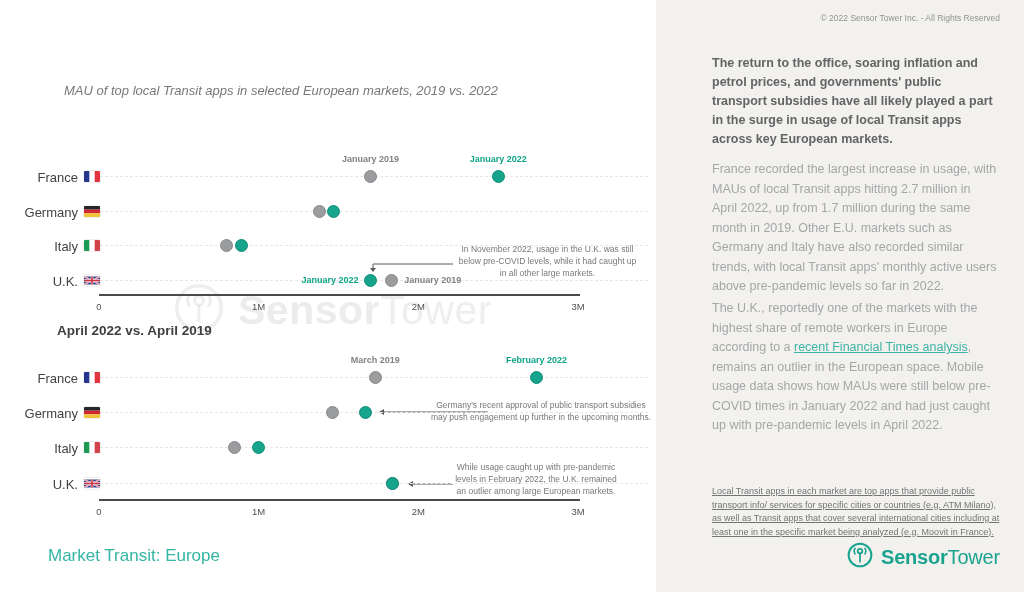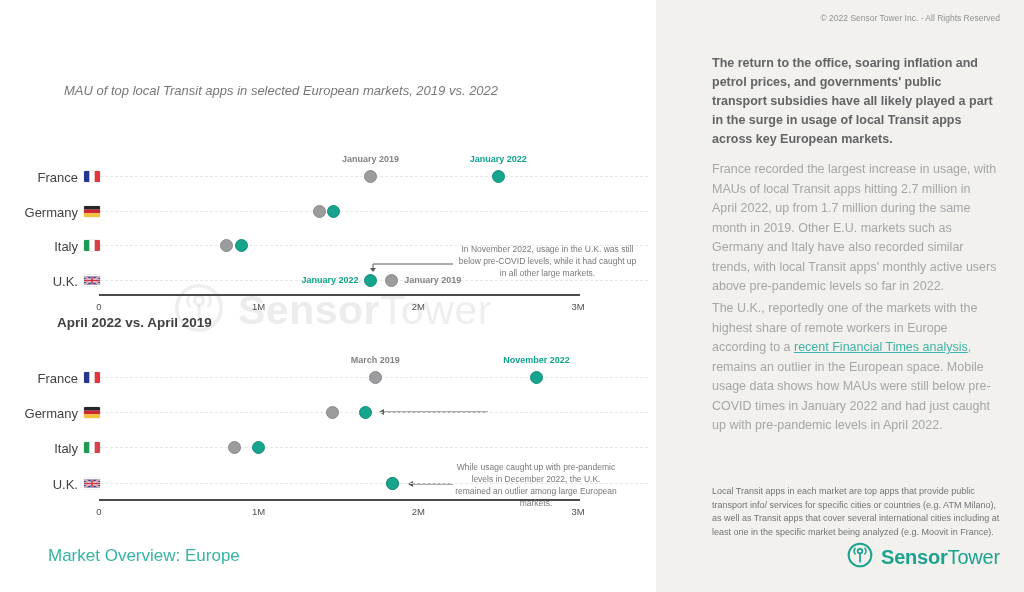--- a/index.html
+++ b/index.html
@@ -32,21 +32,21 @@
   .watermark .wm-text { font-size:41px; letter-spacing:0.5px; color:rgba(70,70,70,0.09); }
   .watermark .wm-text b { font-weight:700; color:rgba(70,70,70,0.10); }
 
   
   .right-panel { position:absolute; left:656px; top:0; width:368px; height:592px; background:#f2f1ee; }
   .copyright { position:absolute; top:13px; right:24px; font-size:8.5px; color:#919294; }
   .para { position:absolute; left:56px; width:286px; font-size:12.5px; line-height:19.5px; color:#a5a6a8; }
   .para.lead { font-weight:700; color:#636466; line-height:19px; }
   .ft-link { color:#3db4a6; text-decoration:underline; }
   .note-title { position:absolute; left:56px; top:471px; width:292px; font-size:9.5px; font-weight:700; color:#4e4f51; }
-  .note-body { position:absolute; left:56px; top:485px; width:294px; font-size:9px; line-height:13.5px; color:#737476; }
+  .note-body { position:absolute; left:56px; top:485px; width:294px; font-size:9px; line-height:13.5px; color:#737476;text-decoration:underline; }
   .logo { position:absolute; left:190px; top:541px; display:flex; align-items:center; gap:7px; }
   .logo-text { font-size:20px; color:#1ba390; letter-spacing:-0.2px; }
   .logo-text b { font-weight:700; }
 </style>
 </head>
 <body>
 
 <div class="page">
 
   <div class="left-panel" id="left-panel">
@@ -67,21 +67,21 @@
 
     <svg id="arrow-layer" width="656" height="592">
         <polyline points="453,264 373,264 373,268" fill="none" stroke="#595a5c" stroke-width="1"></polyline>
         <polygon points="370,268 376,268 373,272" fill="#595a5c"></polygon>
         <polyline points="488,412 382,412" fill="none" stroke="#595a5c" stroke-width="1"></polyline>
         <polygon points="379,412 384,409 384,415" fill="#595a5c"></polygon>
         <polyline points="453,484 411,484" fill="none" stroke="#595a5c" stroke-width="1"></polyline>
         <polygon points="408,484 413,481 413,487" fill="#595a5c"></polygon>
       </svg>
 
-    <div class="footer-label">Market Overview: Europe</div>
+    <div class="footer-label">Market Transit: Europe</div>
       <div class="row-line" style="left: 100px; top: 176px; width: 548px;"></div>
       <div class="country-label" style="left: 20px; top: 170px; width: 58px;">France</div>
       <div class="flag" style="left: 84px; top: 171px;">
         <svg width="16" height="11" viewBox="0 0 16 11">
           <rect width="16" height="11" fill="#fff"></rect>
           <rect width="5.33" height="11" fill="#26368f"></rect>
           <rect x="10.67" width="5.33" height="11" fill="#e4353f"></rect>
         </svg>
       </div>
       <div class="dot gray" style="left: 363.99px; top: 169.5px;"></div>
@@ -124,21 +124,21 @@
       <div class="axis-line" style="left: 99px; top: 294px; width: 481px;"></div>
       <div class="tick" style="left: 84px; top: 301px;">0</div>
       <div class="tick" style="left: 243.7px; top: 301px;">1M</div>
       <div class="tick" style="left: 403.4px; top: 301px;">2M</div>
       <div class="tick" style="left: 563.1px; top: 301px;">3M</div>
       <div class="dot-label" style="left: 320.49px; top: 154px; width: 100px; text-align: center;">January 2019</div>
       <div class="dot-label accent" style="left: 448.25px; top: 154px; width: 100px; text-align: center;">January 2022</div>
       <div class="dot-label accent" style="left: 260.49px; top: 275px; width: 98px; text-align: right;">January 2022</div>
       <div class="dot-label" style="left: 404.251px; top: 275px; width: 98px; text-align: left;">January 2019</div>
       <div class="annotation" style="left: 455px; top: 243px; width: 185px;">In November 2022, usage in the U.K. was still below pre-COVID levels, while it had caught up in all other large markets.</div>
-      <div class="chart-title" style="left: 57px; top: 315px; text-align: center;">April 2022 vs. April 2019</div>
+      <div class="chart-title" style="left: 57px; top: 323px; text-align: center;">April 2022 vs. April 2019</div>
       <div class="row-line" style="left: 100px; top: 377px; width: 548px;"></div>
       <div class="country-label" style="left: 20px; top: 371px; width: 58px;">France</div>
       <div class="flag" style="left: 84px; top: 372px;">
         <svg width="16" height="11" viewBox="0 0 16 11">
           <rect width="16" height="11" fill="#fff"></rect>
           <rect width="5.33" height="11" fill="#26368f"></rect>
           <rect x="10.67" width="5.33" height="11" fill="#e4353f"></rect>
         </svg>
       </div>
       <div class="dot gray" style="left: 368.781px; top: 370.5px;"></div>
@@ -177,22 +177,23 @@
         </svg>
       </div>
       <div class="dot gray" style="left: 386.348px; top: 476.5px;"></div>
       <div class="dot teal" style="left: 386.348px; top: 476.5px;"></div>
       <div class="axis-line" style="left: 99px; top: 499px; width: 481px;"></div>
       <div class="tick" style="left: 84px; top: 506px;">0</div>
       <div class="tick" style="left: 243.7px; top: 506px;">1M</div>
       <div class="tick" style="left: 403.4px; top: 506px;">2M</div>
       <div class="tick" style="left: 563.1px; top: 506px;">3M</div>
       <div class="dot-label" style="left: 325.281px; top: 355px; width: 100px; text-align: center;">March 2019</div>
-      <div class="dot-label accent" style="left: 486.578px; top: 355px; width: 100px; text-align: center;">November 2022</div>
-      <div class="annotation" style="left: 455px; top: 461px; width: 162px;">While usage caught up with pre-pandemic levels in December 2022, the U.K. remained an outlier among large European markets.</div>
+      <div class="dot-label accent" style="left: 486.578px; top: 355px; width: 100px; text-align: center;">February 2022</div>
+      <div class="annotation" style="left: 428px; top: 399px; width: 226px;">Germany's recent approval of public transport subsidies may push engagement up further in the upcoming months.</div>
+      <div class="annotation" style="left: 455px; top: 461px; width: 162px;">While usage caught up with pre-pandemic levels in February 2022, the U.K. remained an outlier among large European markets.</div>
     </div>
 
   <div class="right-panel">
     <div class="copyright">© 2022 Sensor Tower Inc. - All Rights Reserved</div>
     <p class="para lead" style="top:54px">The return to the office, soaring inflation and petrol prices, and governments' public transport subsidies have all likely played a part in the surge in usage of local Transit apps across key European markets.</p>
     <p class="para" style="top:160px">France recorded the largest increase in usage, with MAUs of local Transit apps hitting 2.7 million in April 2022, up from 1.7 million during the same month in 2019. Other E.U. markets such as Germany and Italy have also recorded similar trends, with local Transit apps' monthly active users above pre-pandemic levels so far in 2022.</p>
     <p class="para" style="top:299px"><span>The U.K., reportedly one of the markets with the highest share of remote workers in Europe according to a </span><a class="ft-link" href="#">recent Financial Times analysis</a><span>, remains an outlier in the European space. Mobile usage data shows how MAUs were still below pre-COVID times in January 2022 and had just caught up with pre-pandemic levels in April 2022.</span></p>
     <div class="note-body">Local Transit apps in each market are top apps that provide public transport info/ services for specific cities or countries (e.g. ATM Milano), as well as Transit apps that cover several international cities including at least one in the specific market being analyzed (e.g. Moovit in France).</div>
     <div class="logo">
       <span>

